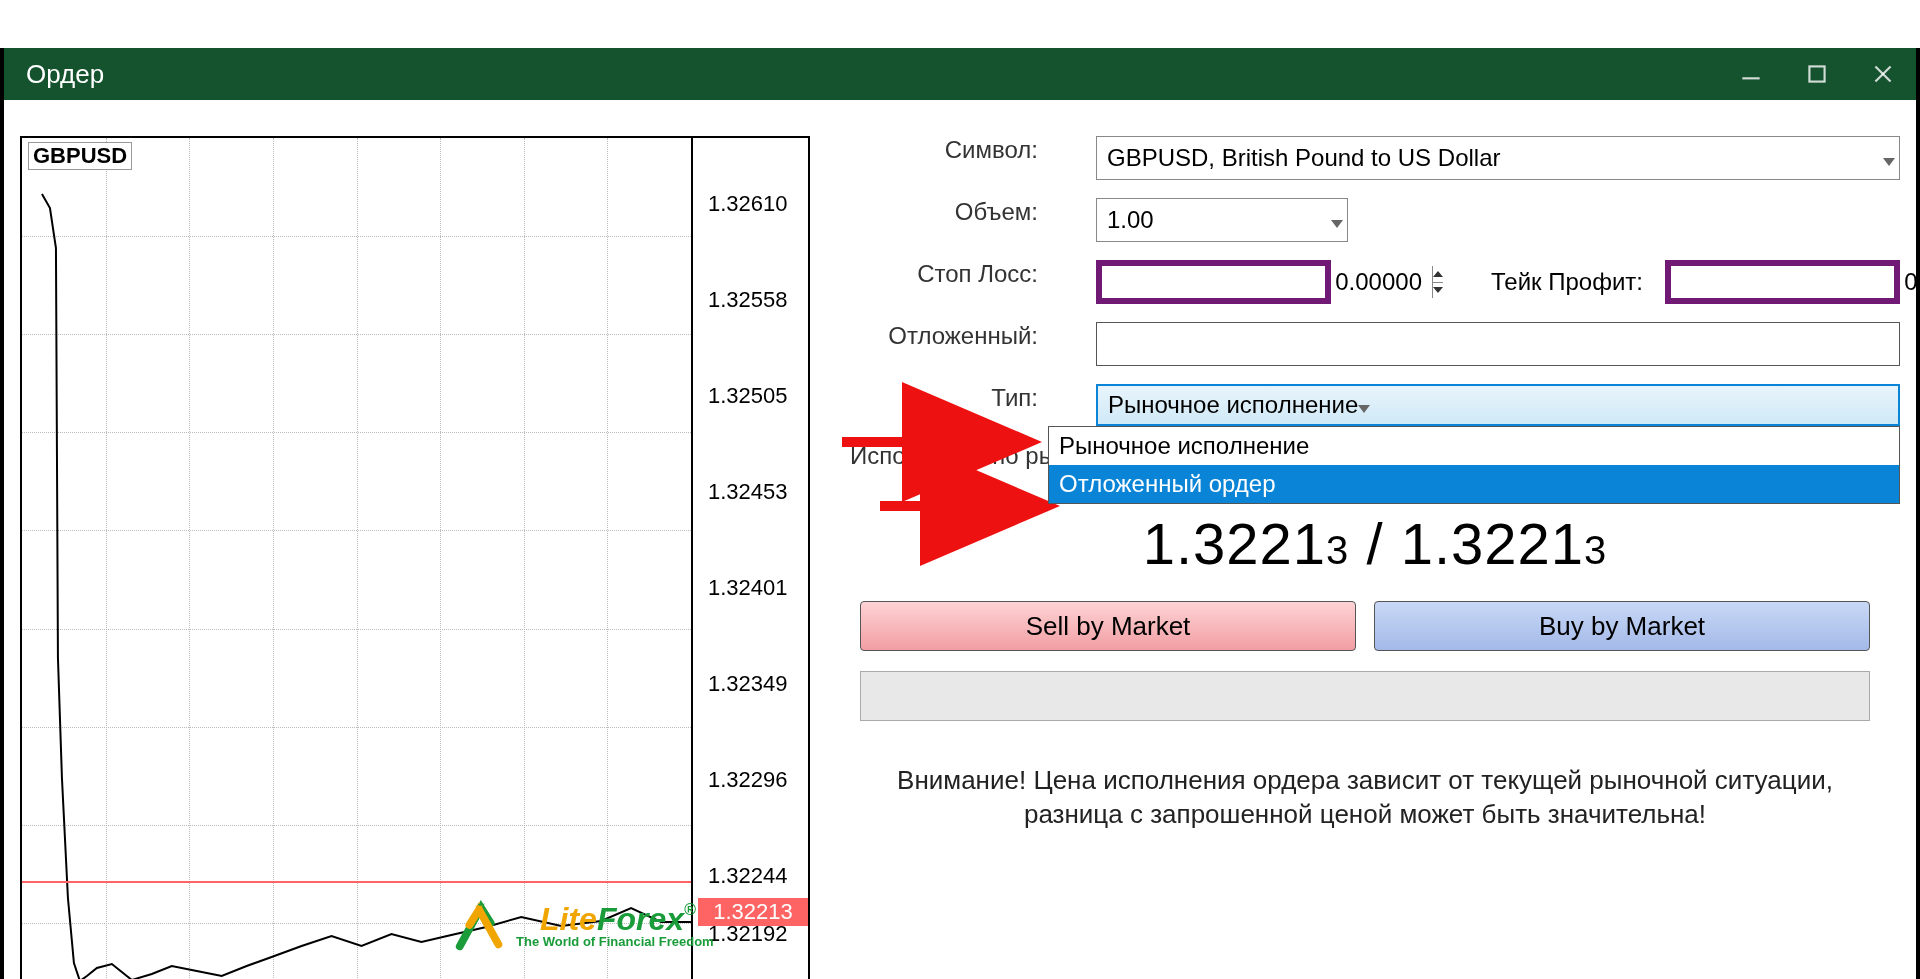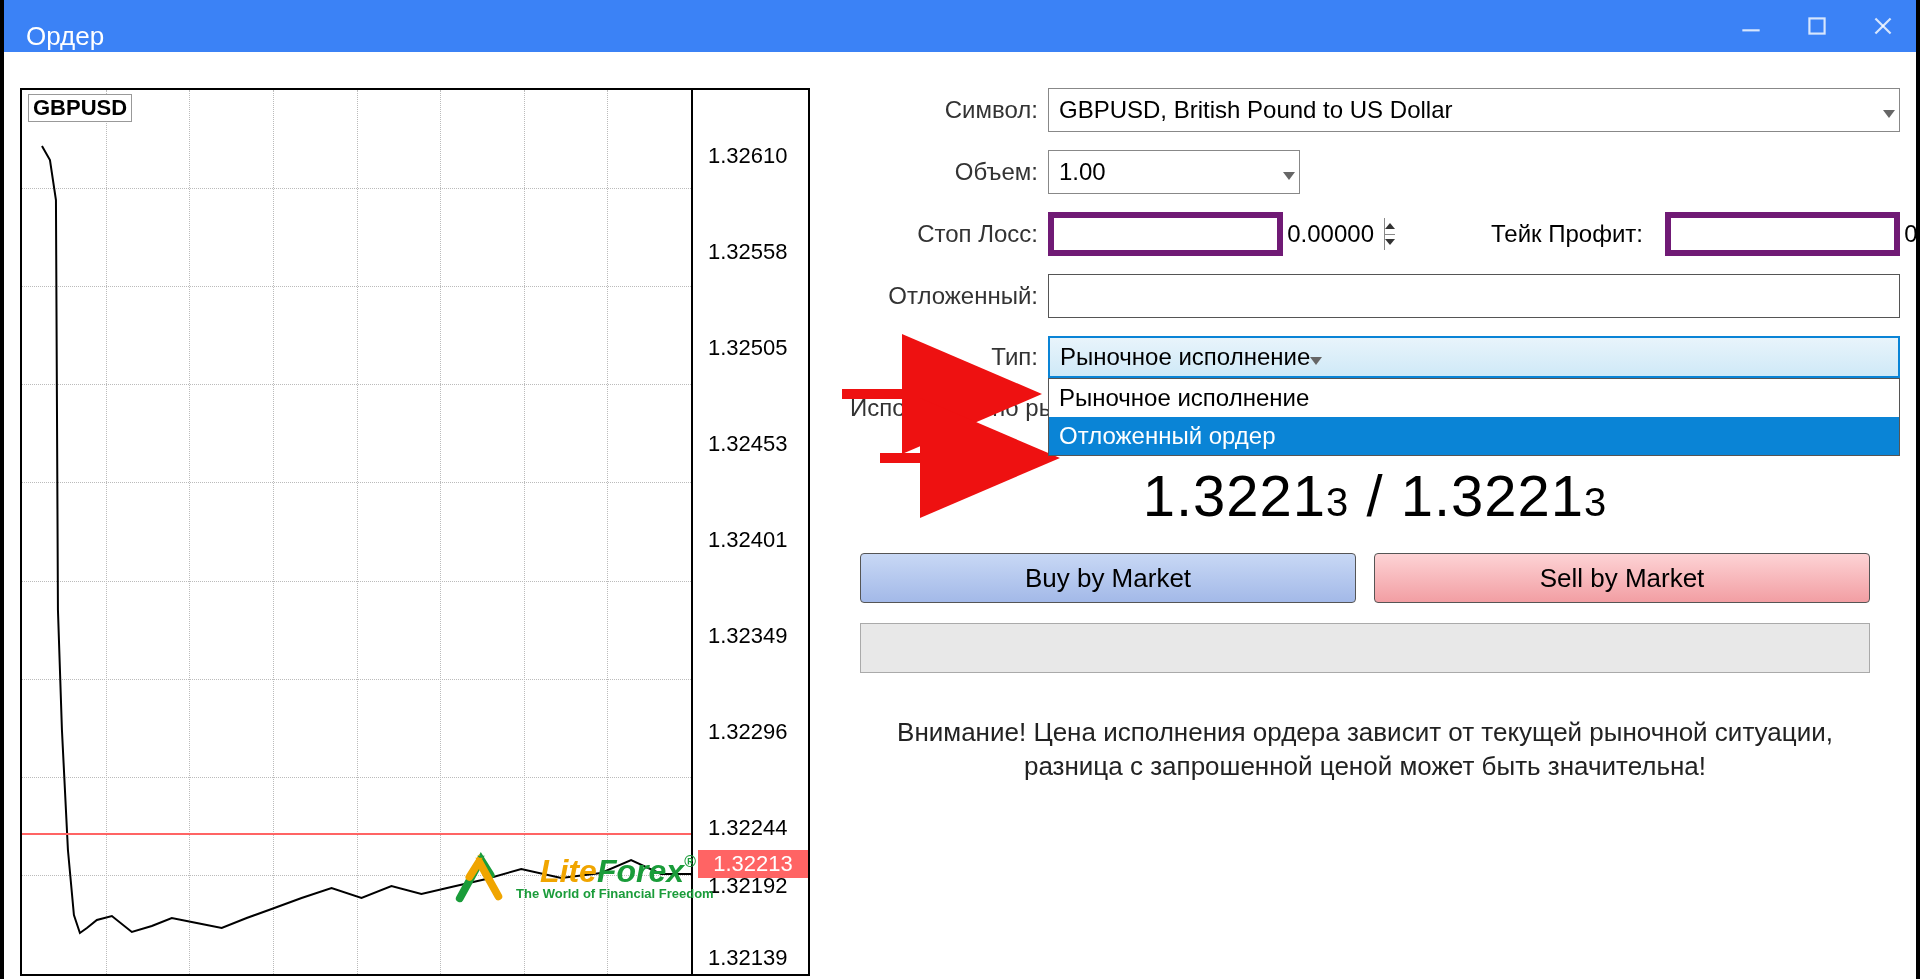--- a/index.html
+++ b/index.html
@@ -1,19 +1,19 @@
 <!DOCTYPE html>
 <html><head>
 <meta charset="utf-8">
 <style>
 * { box-sizing: border-box; margin: 0; padding: 0; font-family: Arial, Helvetica, sans-serif; }
 body { background: #fff; width: 1920px; height: 979px; position: relative; overflow: hidden; }
 
 
-.titlebar { height: 52px; background: #3b82f6; display: flex; align-items: flex-end; justify-content: space-between; padding: 0 0 0 22px; }
+.titlebar { height: 52px; background: #14532d; display: flex; align-items: center; justify-content: space-between; padding: 0 0 0 22px; margin-top: 48px; }
 .titlebar .title { color: #fff; font-size: 26px; font-weight: 400; }
 .winctrl { display: flex; height: 100%; }
 .winctrl .btn { width: 66px; display: flex; align-items: center; justify-content: center; color: #fff; }
 .winctrl svg { width: 26px; height: 26px; stroke: rgba(255,255,255,0.8); fill: none; stroke-width: 2; }
 
 
 .content { display: flex; padding: 36px 16px 0 16px; gap: 40px; }
 .left { flex: 0 0 790px; position: relative; }
 .right { flex: 1; position: relative; }
 
@@ -30,21 +30,21 @@
 
 .lf-logo { position: absolute; left: 430px; bottom: 68px; display: flex; align-items: center; gap: 6px; }
 .lf-logo .icon { width: 58px; height: 58px; }
 .lf-logo .txt1 { font-size: 32px; font-weight: 700; font-style: italic; }
 .lf-logo .lite { color: #f0a500; margin-left: 24px; }
 .lf-logo .forex { color: #1a9c3a; }
 .lf-logo .r { color: #1a9c3a; font-size: 16px; vertical-align: top; }
 .lf-logo .sub { color: #1a9c3a; font-size: 13px; font-weight: 700; margin-top: -4px; }
 
 
-.row { display: flex; align-items: center; margin-bottom: 18px; }
+.row { display: flex; align-items: flex-start; margin-bottom: 18px; gap: 48px; }
 .row .lbl { width: 198px; text-align: right; padding-right: 10px; font-size: 24px; color: #333; }
 .field { height: 44px; border: 1px solid #888; background: #fff; display: flex; align-items: center; font-size: 24px; padding: 0 10px; position: relative; }
 .field .dd { position: absolute; right: 4px; top: 50%; transform: translateY(-50%); }
 .chev { border-left: 6px solid transparent; border-right: 6px solid transparent; border-top: 8px solid #666; display: inline-block; }
 
 .symbol-field { flex: 1; }
 .vol-field { width: 252px; }
 .sl-wrap { display: flex; align-items: center; gap: 22px; flex: 1; }
 .num-field { width: 235px; height: 44px; border: 6px solid #701a75; display: flex; align-items: center; }
 .num-field input { flex: 1; border: none; text-align: right; font-size: 24px; padding: 0 10px; background: transparent; outline: none; }
@@ -247,22 +247,22 @@
             </defs>
       <line x1="0" y1="30" x2="160" y2="30" stroke="#e11" stroke-width="10" marker-end="url(#ah2)"></line>
           </svg>
     </div>
 
     <div class="big-price">
       <span>1.3221</span><span class="sm">3</span><span> / </span><span>1.3221</span><span class="sm">3</span>
     </div>
 
     <div class="btn-row">
+      <div class="mkt-btn sell">Sell by Market</div>
       <div class="mkt-btn buy">Buy by Market</div>
-      <div class="mkt-btn sell">Sell by Market</div>
     </div>
 
     <div class="status-bar"></div>
 
     <div class="warning">
       <span>Внимание! Цена исполнения ордера зависит от текущей рыночной ситуации,</span><br>
       <span>разница с запрошенной ценой может быть значительна!</span>
     </div>
   </div>
 </div>

